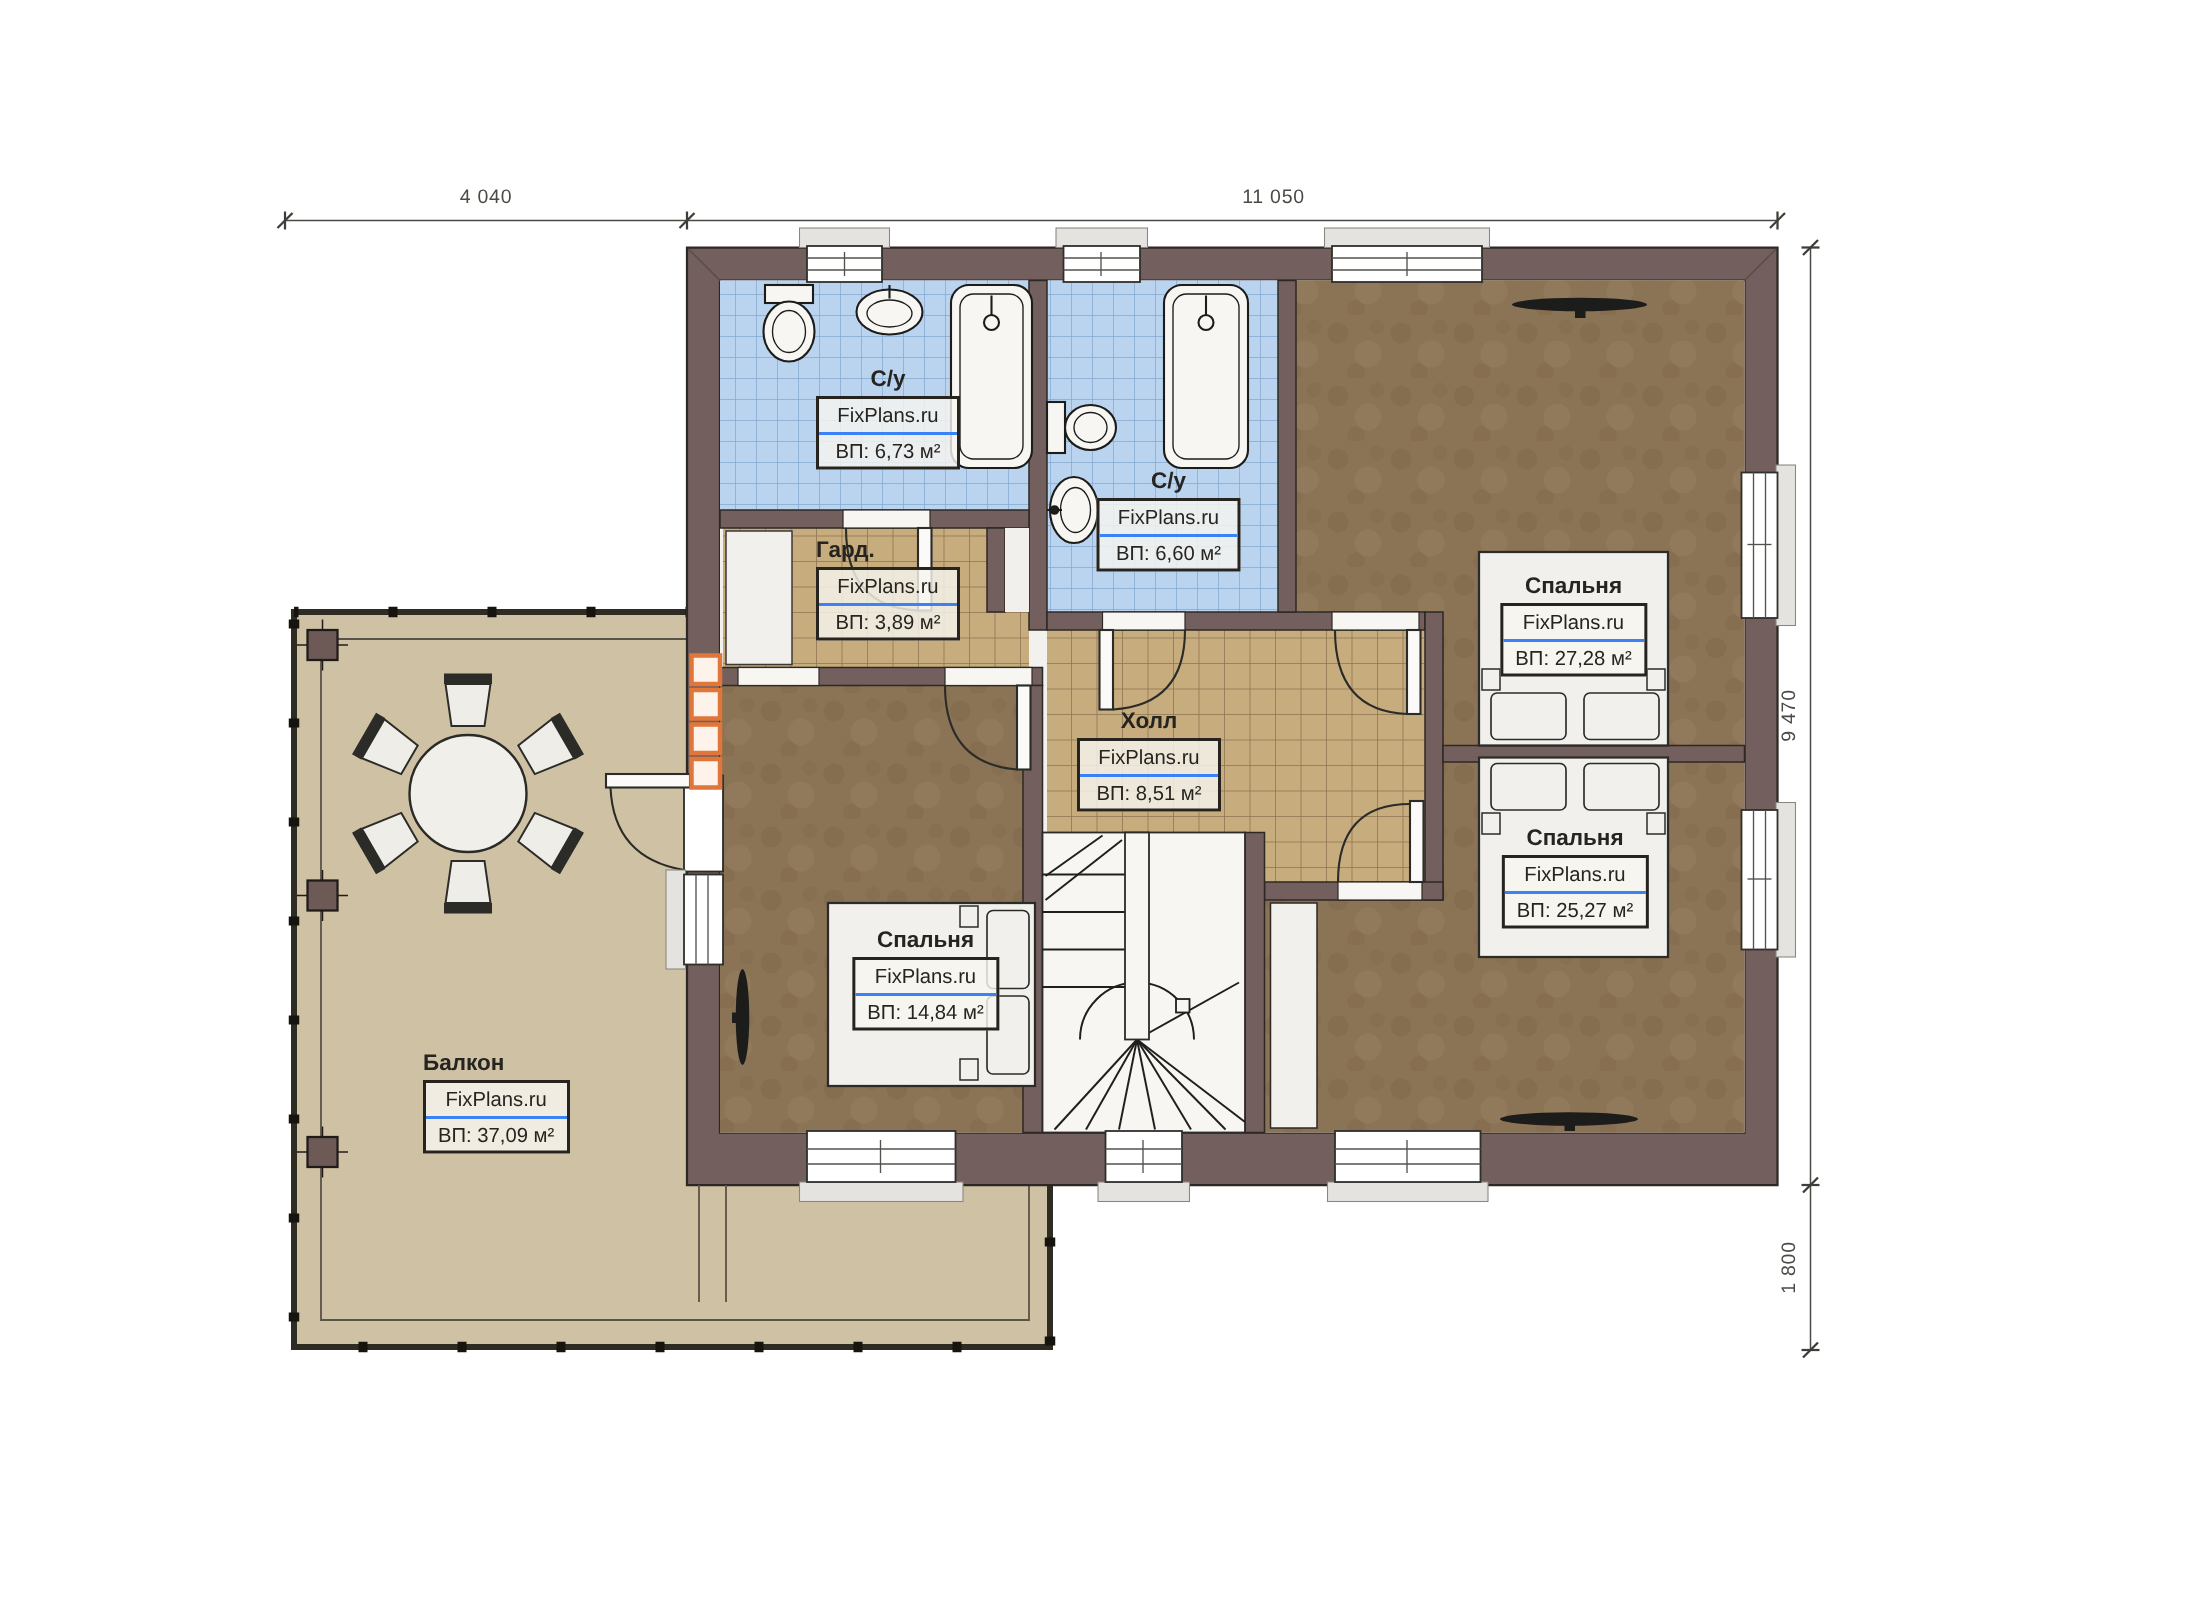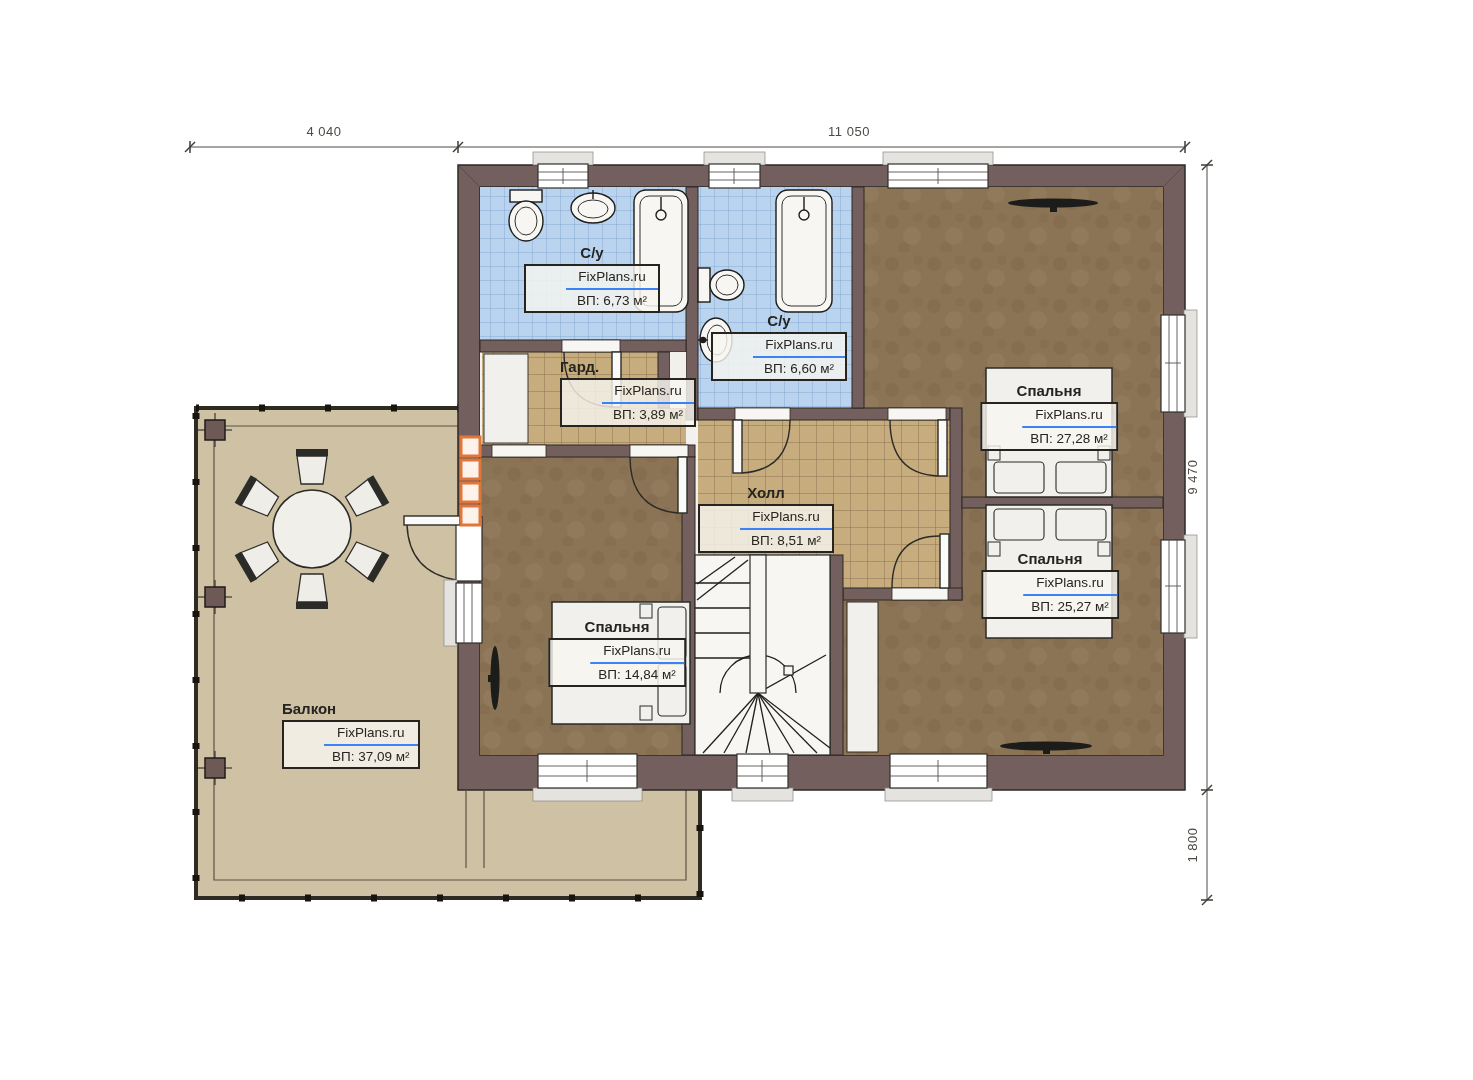--- a/index.html
+++ b/index.html
@@ -7,21 +7,21 @@
           font-family:"Liberation Sans", sans-serif;}
   #plan-svg{position:absolute;left:0;top:0;}
   .dim-label{position:absolute;font-size:13px;color:#4c4a45;white-space:nowrap;
              transform:translate(-50%,-50%);letter-spacing:0.5px;}
   .dim-label.vert{transform:translate(-50%,-50%) rotate(-90deg);}
   .room-label{position:absolute;display:flex;flex-direction:column;align-items:center;
               transform:translateX(-50%);z-index:5;}
   .room-label.anchor-left{transform:none;align-items:flex-start;}
   .room-name{font-weight:bold;font-size:15px;color:#262420;margin-bottom:3px;white-space:nowrap;}
   .label-box{border:2px solid #27241f;background:rgba(247,245,239,0.82);min-width:92px;
-             text-align:center;color:#27241f;font-size:13.5px;line-height:1;padding-left:40px;}
+             text-align:center;color:#27241f;font-size:13.5px;line-height:1;}
   .label-box .row{padding:4px 8px;white-space:nowrap;}
   .label-box .row+.row{border-top:2px solid #3b82f6;}
 </style>
 </head>
 <body>
 
 <div id="canvas">
 
 <svg id="plan-svg" width="1473" height="1080" viewBox="0 0 1473 1080">
   <defs>
@@ -359,29 +359,29 @@
 </div>
 
 <div class="room-label" style="left:779px;top:312px;">
   <div class="room-name">С/у</div>
   <div class="label-box">
     <div class="row">FixPlans.ru</div>
     <div class="row">ВП: 6,60 м²</div>
   </div>
 </div>
 
-<div class="room-label anchor-left" style="left:560px;top:358px;">
+<div class="room-label anchor-left" style="left:544px;top:358px;">
   <div class="room-name">Гард.</div>
   <div class="label-box">
     <div class="row">FixPlans.ru</div>
     <div class="row">ВП: 3,89 м²</div>
   </div>
 </div>
 
-<div class="room-label" style="left:766px;top:484px;">
+<div class="room-label" style="left:766px;top:472px;">
   <div class="room-name">Холл</div>
   <div class="label-box">
     <div class="row">FixPlans.ru</div>
     <div class="row">ВП: 8,51 м²</div>
   </div>
 </div>
 
 <div class="room-label" style="left:1049px;top:382px;">
   <div class="room-name">Спальня</div>
   <div class="label-box">

